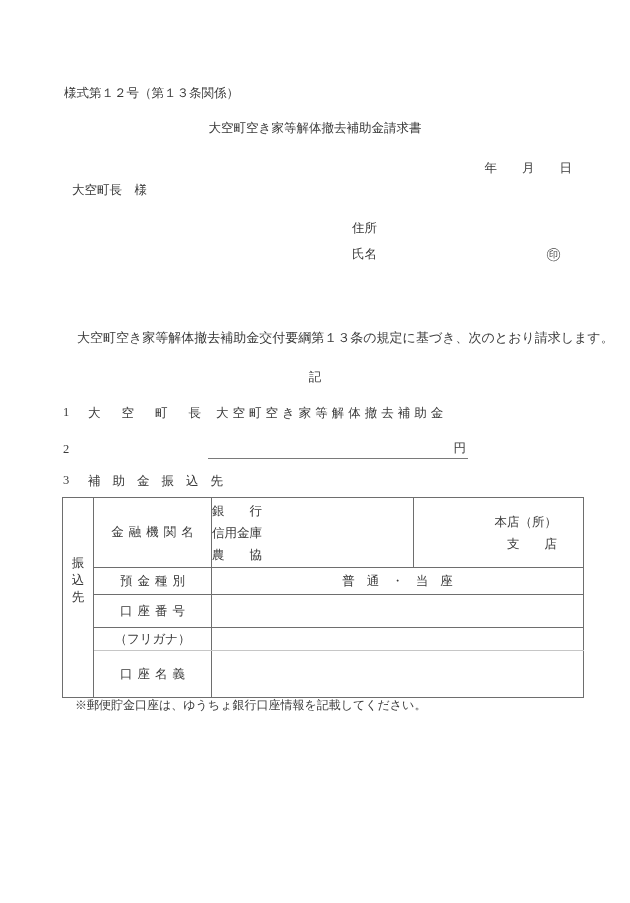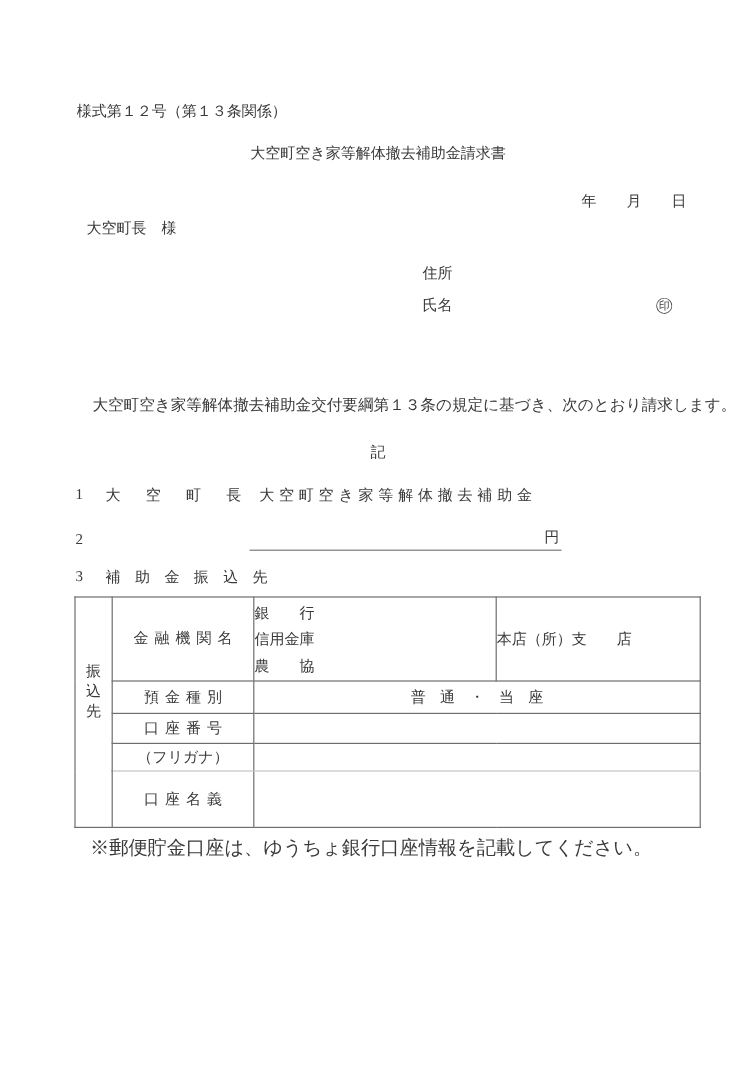--- a/index.html
+++ b/index.html
@@ -59,38 +59,38 @@
   }
   td.cell-label.no-ls { letter-spacing: 0; padding-left: 0; }
   td.bank-types {
     width: 202px;
     text-align: left;
     padding-right: 8px;
     line-height: 22px;
   }
   td.branch-cell { width: 170px; }
   .branch-inner {
-    display: flex; flex-direction: row; align-items: flex-end;
+    display: flex; flex-direction: column; align-items: flex-end;
     padding-right: 26px; line-height: 22px; text-align: right;
   }
   td.deposit-cell {
     text-align: center;
     letter-spacing: 12px;
     padding-left: 12px;
   }
   tr.r1 { height: 70px; }
   tr.r2 { height: 27px; }
-  tr.r3 { height: 25px; }
+  tr.r3 { height: 33px; }
   tr.r4 { height: 23px; }
   tr.r5 { height: 47px; }
   tr.r4 td.light-bottom { border-bottom-color: #c6c6c6; }
   tr.r5 td.light-top    { border-top-color: #c6c6c6; }
 
   .body-par { font-size: 13px; }
-  .note-line { font-size: 16px; }
+  .note-line { font-size: 12px; }
   .seal { font-size: 15px; }
 </style>
 </head>
 <body>
 
 <div class="page">
 
   <div class="abs" style="left:64px; top:85px;">様式第１２号（第１３条関係）</div>
 
   <div class="abs center" style="top:120px;">大空町空き家等解体撤去補助金請求書</div>

